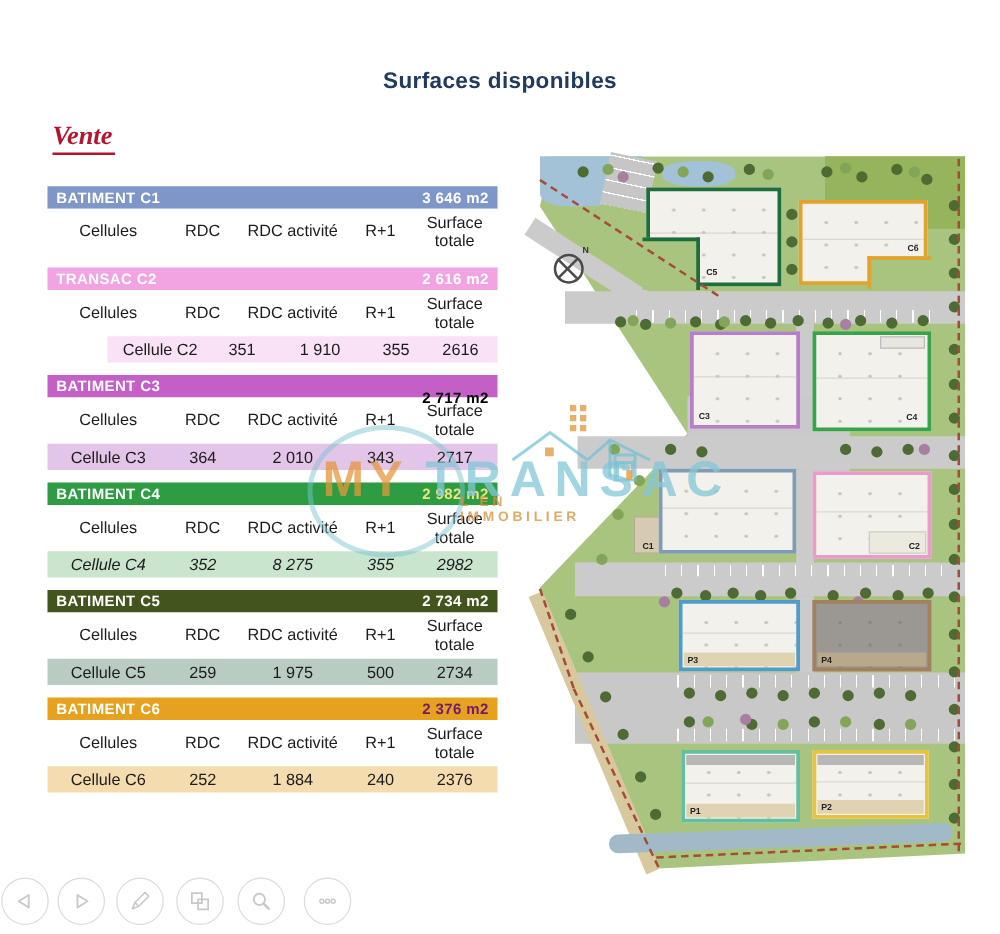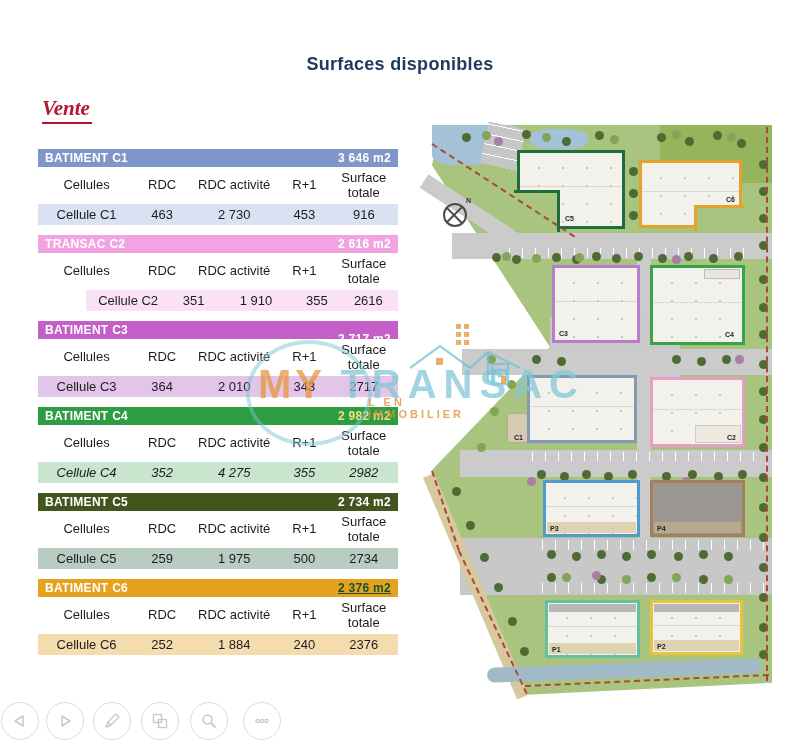--- a/index.html
+++ b/index.html
@@ -104,27 +104,20 @@
         <span class="tname">BATIMENT C1</span>
         <span class="tarea" style="color: rgb(255, 255, 255);">3 646 m2</span>
       </div>
       <div class="cols">
           <div class="cell c0">Cellules</div>
           <div class="cell c1">RDC</div>
           <div class="cell c2">RDC activité</div>
           <div class="cell c3">R+1</div>
           <div class="cell c4">Surface totale</div>
         </div>
-      <div class="trow" style="background: rgb(217, 225, 243);">
-          <div class="cell c0">Cellule C1</div>
-          <div class="cell c1">463</div>
-          <div class="cell c2">2 730</div>
-          <div class="cell c3">453</div>
-          <div class="cell c4">916</div>
-        </div>
     </div>
 
     <div class="btable">
       <div class="thead" style="background: rgb(242, 163, 226);">
         <span class="tname">TRANSAC C2</span>
         <span class="tarea" style="color: rgb(255, 255, 255);">2 616 m2</span>
       </div>
       <div class="cols">
           <div class="cell c0">Cellules</div>
           <div class="cell c1">RDC</div>
@@ -137,21 +130,21 @@
           <div class="cell c1">351</div>
           <div class="cell c2">1 910</div>
           <div class="cell c3">355</div>
           <div class="cell c4">2616</div>
         </div>
     </div>
 
     <div class="btable">
       <div class="thead" style="background: rgb(196, 95, 199);">
         <span class="tname">BATIMENT C3</span>
-        <span class="tarea" style="color: #ffffff; margin-top: 18px;">2 717 m2</span>
+        <span class="tarea" style="color: #000000; margin-top: 18px;">2 717 m2</span>
       </div>
       <div class="cols">
           <div class="cell c0">Cellules</div>
           <div class="cell c1">RDC</div>
           <div class="cell c2">RDC activité</div>
           <div class="cell c3">R+1</div>
           <div class="cell c4">Surface totale</div>
         </div>
       <div class="trow" style="background: rgb(226, 197, 232);">
           <div class="cell c0">Cellule C3</div>
@@ -170,21 +163,21 @@
       <div class="cols">
           <div class="cell c0">Cellules</div>
           <div class="cell c1">RDC</div>
           <div class="cell c2">RDC activité</div>
           <div class="cell c3">R+1</div>
           <div class="cell c4">Surface totale</div>
         </div>
       <div class="trow" style="background: rgb(201, 229, 206); font-style: italic;">
           <div class="cell c0">Cellule C4</div>
           <div class="cell c1">352</div>
-          <div class="cell c2">4 275</div>
+          <div class="cell c2">8 275</div>
           <div class="cell c3">355</div>
           <div class="cell c4">2982</div>
         </div>
     </div>
 
     <div class="btable">
       <div class="thead" style="background: rgb(66, 85, 31);">
         <span class="tname">BATIMENT C5</span>
         <span class="tarea" style="color: rgb(255, 255, 255);">2 734 m2</span>
       </div>
@@ -200,21 +193,21 @@
           <div class="cell c1">259</div>
           <div class="cell c2">1 975</div>
           <div class="cell c3">500</div>
           <div class="cell c4">2734</div>
         </div>
     </div>
 
     <div class="btable">
       <div class="thead" style="background: rgb(230, 162, 30);">
         <span class="tname">BATIMENT C6</span>
-        <span class="tarea" style="color: #14532d; text-decoration: underline;">2 376 m2</span>
+        <span class="tarea" style="color: #701a75;">2 376 m2</span>
       </div>
       <div class="cols">
           <div class="cell c0">Cellules</div>
           <div class="cell c1">RDC</div>
           <div class="cell c2">RDC activité</div>
           <div class="cell c3">R+1</div>
           <div class="cell c4">Surface totale</div>
         </div>
       <div class="trow" style="background: rgb(245, 220, 174);">
           <div class="cell c0">Cellule C6</div>

